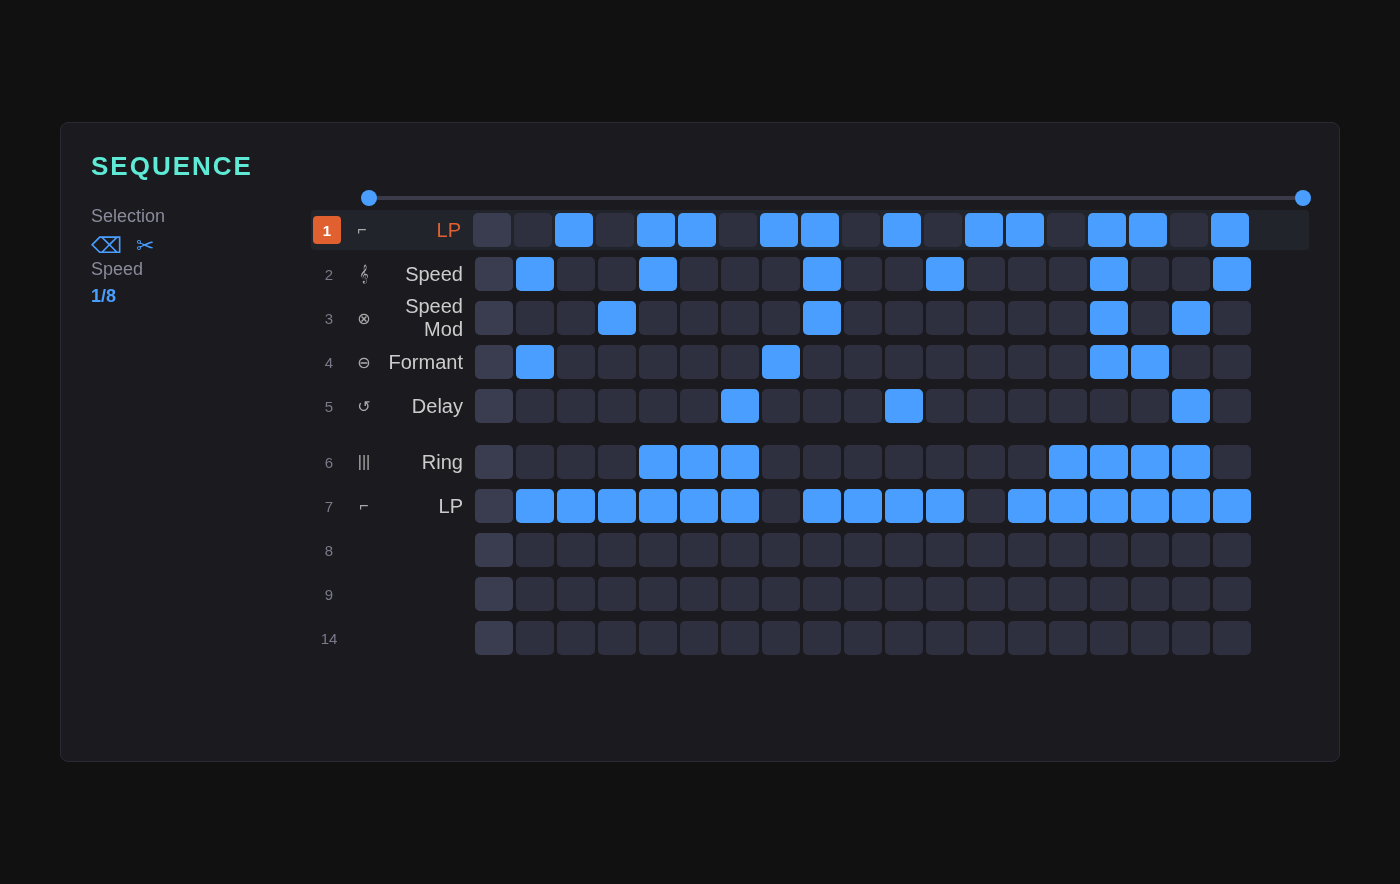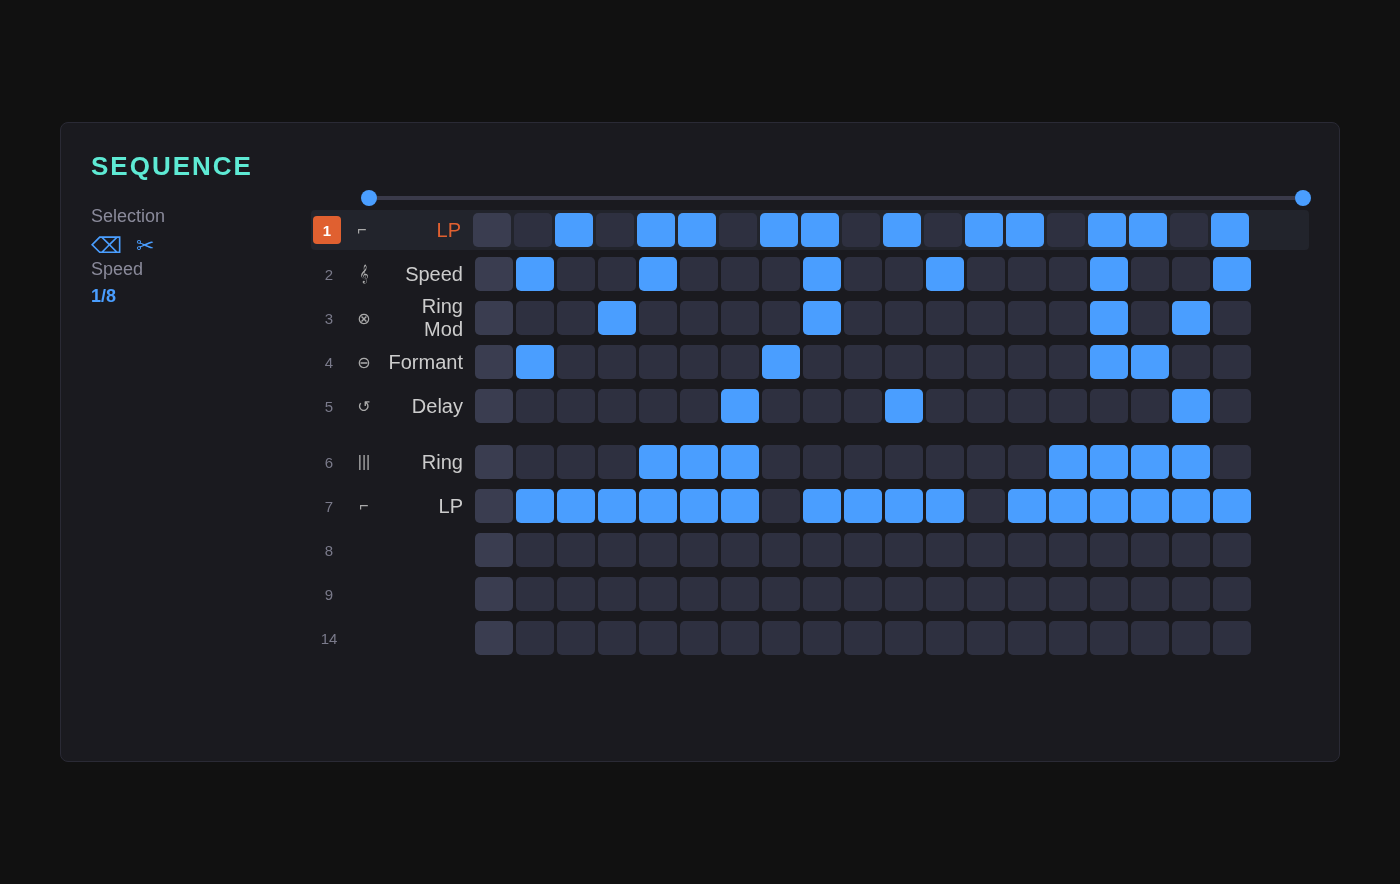--- a/index.html
+++ b/index.html
@@ -247,21 +247,21 @@
               <div class="cell off"></div>
               <div class="cell on"></div>
               <div class="cell off"></div>
               <div class="cell off"></div>
               <div class="cell on"></div>
             </div>
           </div>
           <div class="seq-row">
             <div class="row-num">3</div>
             <div class="row-icon">⊗</div>
-            <div class="row-name">Ring Mod</div>
+            <div class="row-name">Speed Mod</div>
             <div class="cells-container">
               <div class="cell first"></div>
               <div class="cell off"></div>
               <div class="cell off"></div>
               <div class="cell on"></div>
               <div class="cell off"></div>
               <div class="cell off"></div>
               <div class="cell off"></div>
               <div class="cell off"></div>
               <div class="cell on"></div>

